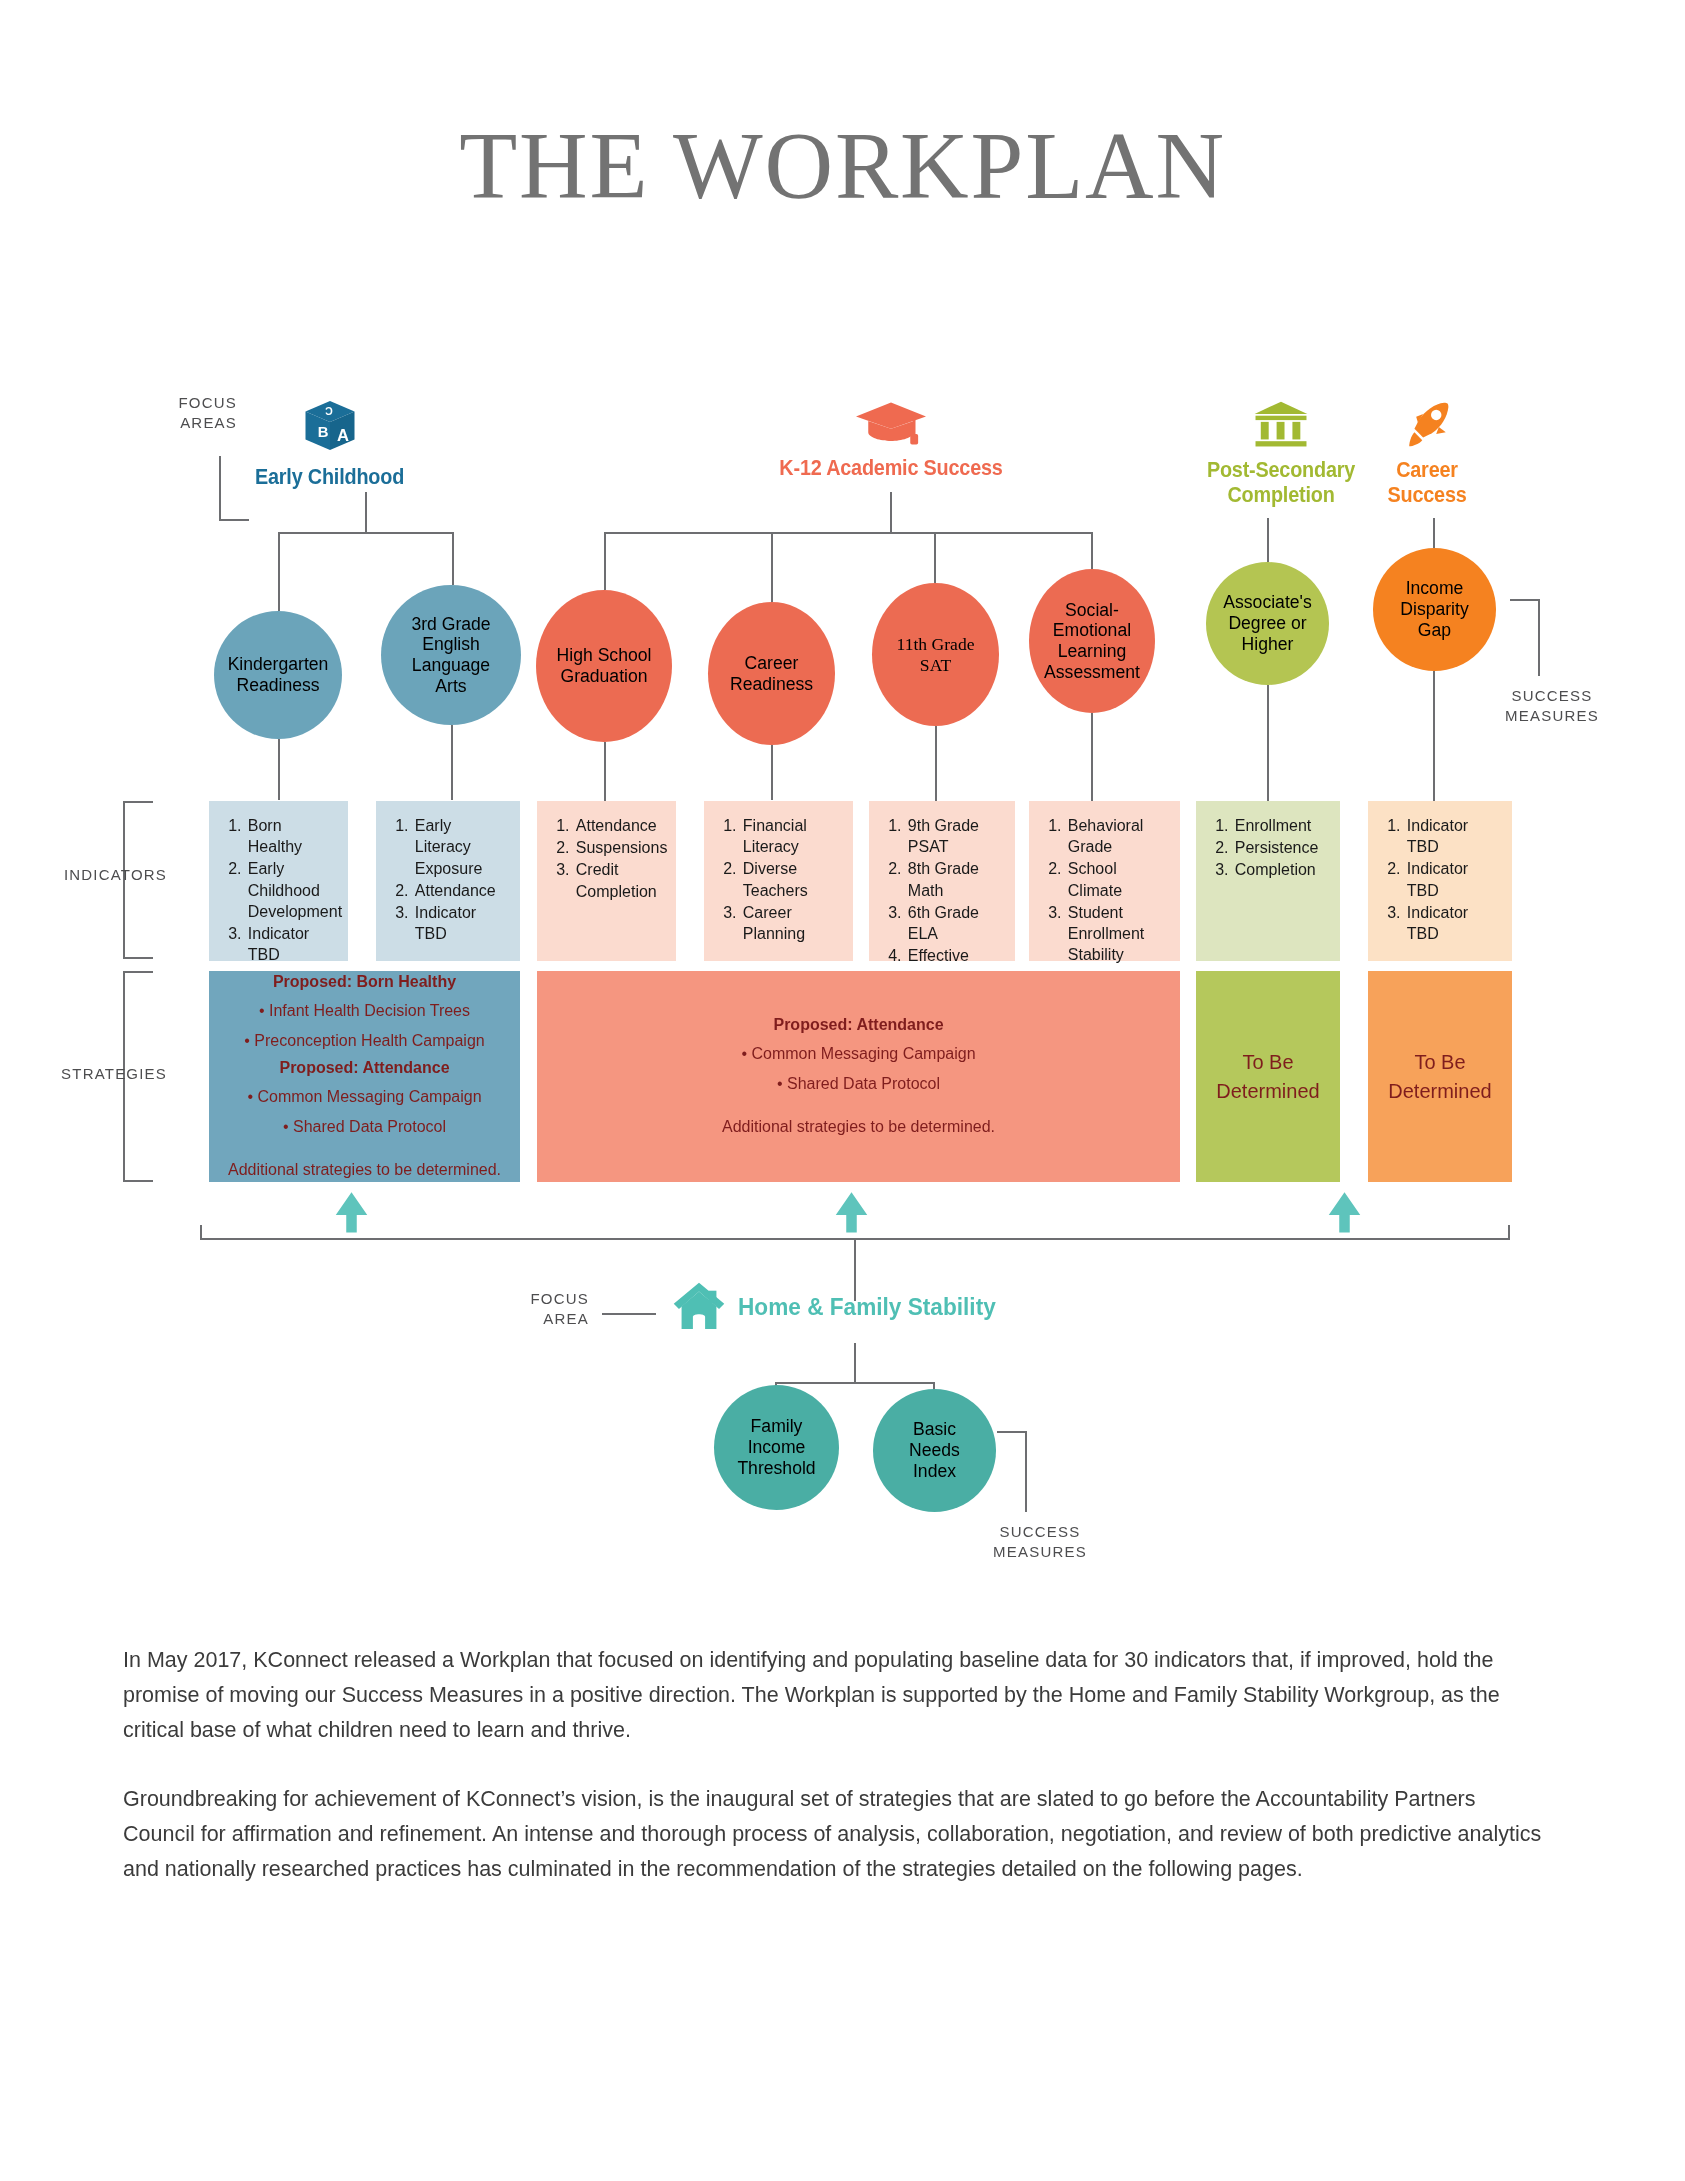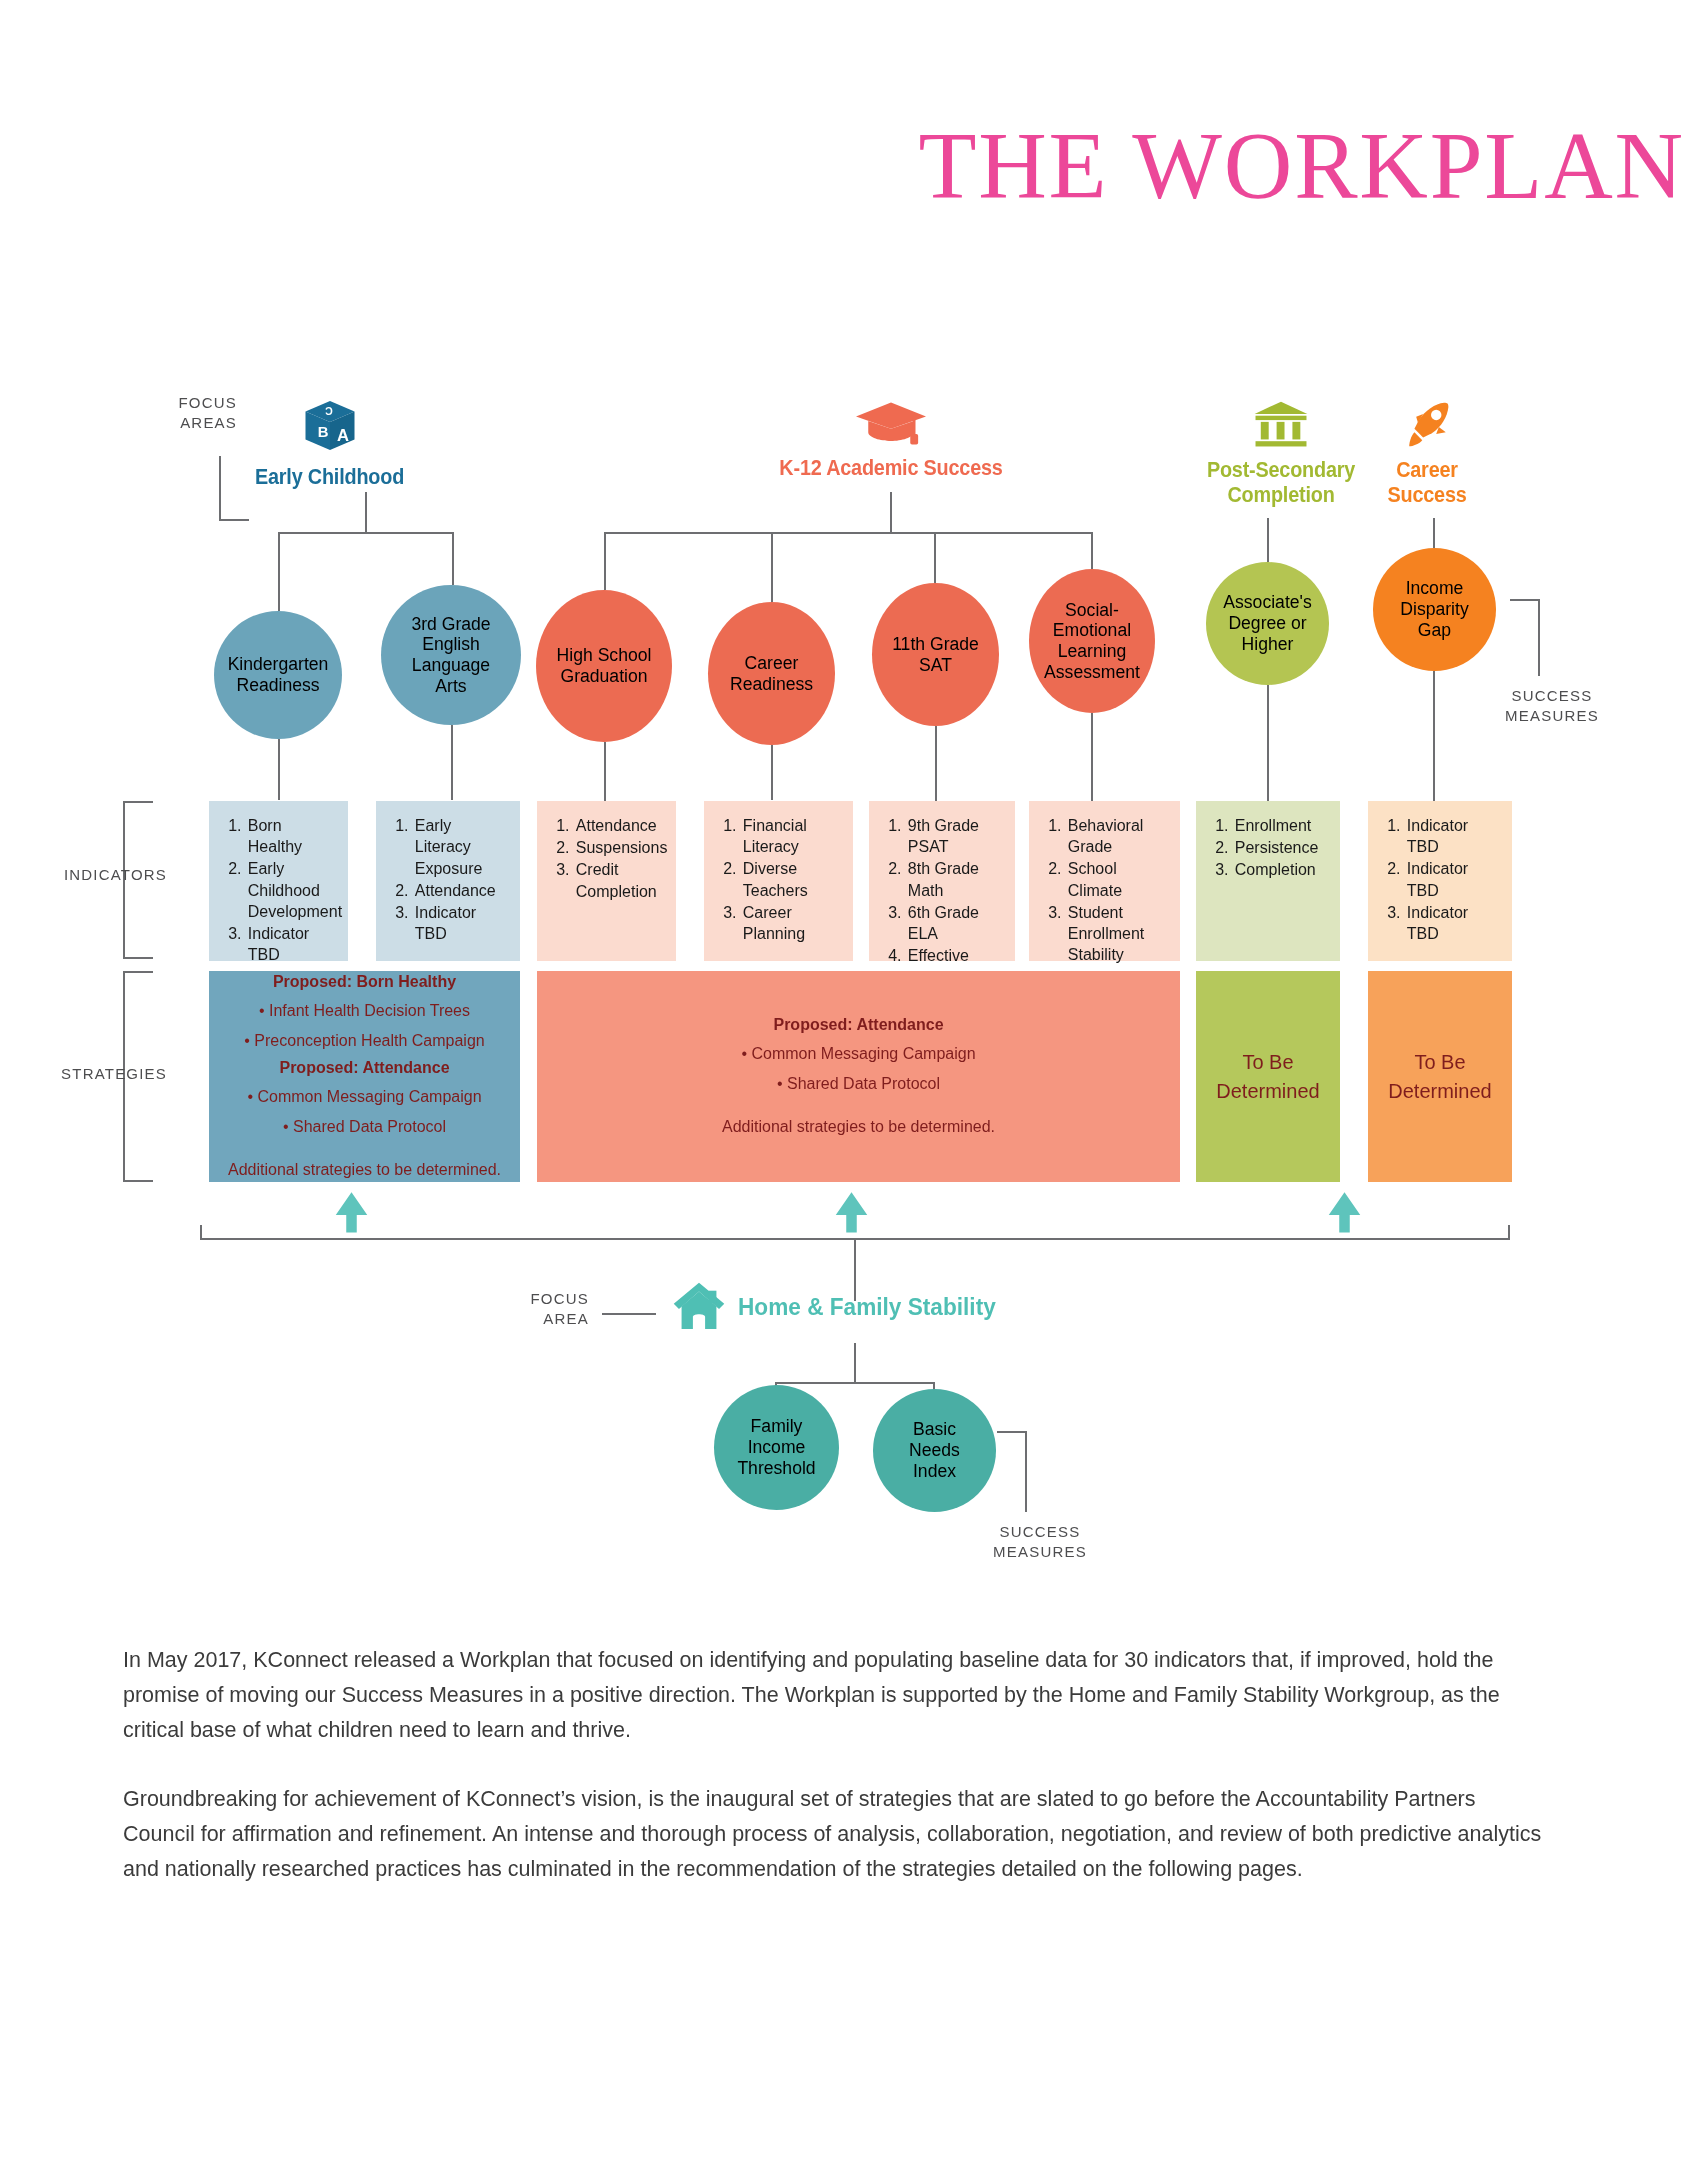--- a/index.html
+++ b/index.html
@@ -5,24 +5,24 @@
   html,body{margin:0;padding:0;background:#ffffff;}
   body{
     width:1685px;height:2181px;position:relative;overflow:hidden;
     font-family:"Liberation Sans", sans-serif;
     color:#231f20;
   }
   .abs{position:absolute;}
 
   
   #title{
-    position:absolute;left:0;top:119px;width:1685px;text-align:right;
+    position:absolute;left:0;top:119px;width:1685px;text-align:center;
     font-family:"Liberation Serif", serif;
     font-size:95px;line-height:1.0;letter-spacing:1.8px;
-    color:#ec4899;font-weight:400;
+    color:#737373;font-weight:400;
   }
 
   
   .focus-head{position:absolute;text-align:center;}
   .focus-icon{display:block;margin:0 auto 5.3px auto;}
   .focus-label{
     font-weight:bold;font-size:22px;line-height:1.12;
     letter-spacing:-0.2px;
     transform:scaleX(.9);transform-origin:center;
   }
@@ -164,21 +164,21 @@
 </div>
 <div class="circ" style="left:381px;top:585px;width:140px;height:140px;background:#6ba4ba;">
   <span>3rd Grade<br>English<br>Language<br>Arts</span>
 </div>
 <div class="circ" style="left:536px;top:590px;width:136px;height:152px;background:#ec6b52;">
   <span>High School<br>Graduation</span>
 </div>
 <div class="circ" style="left:708px;top:602px;width:127px;height:143px;background:#ec6b52;">
   <span>Career<br>Readiness</span>
 </div>
-<div class="circ" style="left:872px;top:583px;width:127px;height:143px;background:#ec6b52;">
+<div class="circ" style="left:872px;top:583px;width:127px;height:143px;background:#ec6b52;font-family:Liberation Serif, serif;">
   <span>11th Grade<br>SAT</span>
 </div>
 <div class="circ" style="left:1029px;top:569px;width:126px;height:144px;background:#ec6b52;">
   <span>Social-<br>Emotional<br>Learning<br>Assessment</span>
 </div>
 <div class="circ" style="left:1206px;top:562px;width:123px;height:123px;background:#b4c552;">
   <span>Associate's<br>Degree or<br>Higher</span>
 </div>
 <div class="circ" style="left:1373px;top:548px;width:123px;height:123px;background:#f58220;">
   <span>Income<br>Disparity<br>Gap</span>

